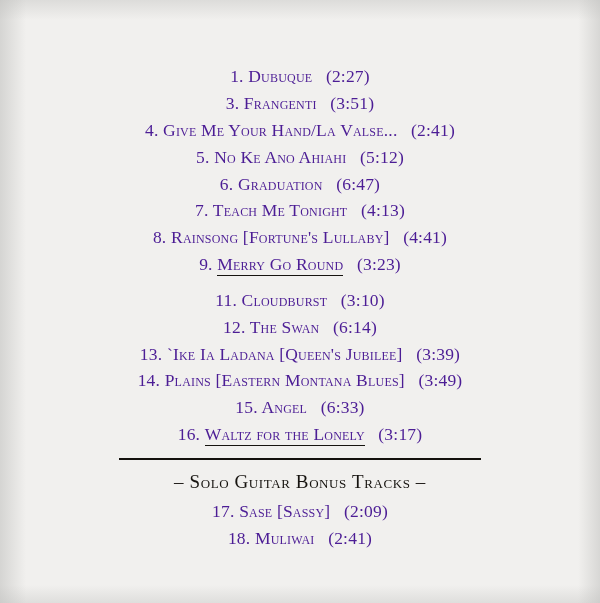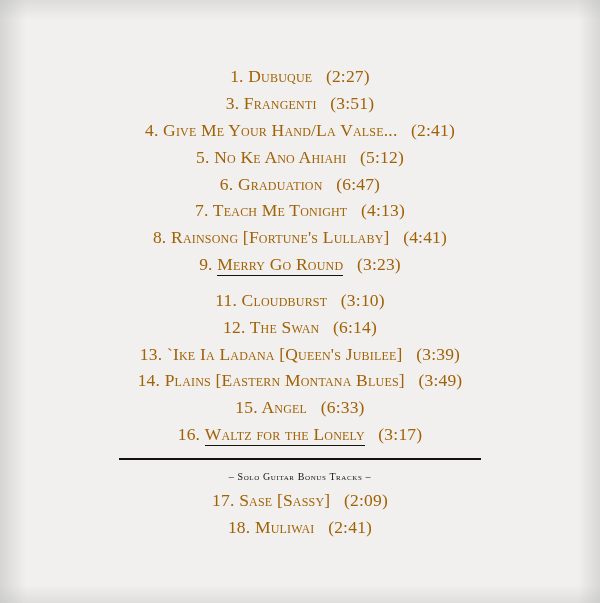--- a/index.html
+++ b/index.html
@@ -31,21 +31,21 @@
       linear-gradient(to bottom, rgba(200,200,198,0.5) 0px, rgba(241,240,238,0) 20px),
       linear-gradient(to top, rgba(200,200,198,0.45) 0px, rgba(241,240,238,0) 18px);
     pointer-events: none;
   }
   #tracklist {
     position: relative;
     padding-top: 68px;
     text-align: center;
   }
   .track {
-    color: #a16207;
+    color: #4c1d95;
     font-size: 17.5px;
     line-height: 1.0;
     letter-spacing: 0.2px;
     margin: 0 0 9.4px 0;
     white-space: nowrap;
     font-variant: small-caps;
   }
   .track .num {
     font-variant: normal;
   }
@@ -63,21 +63,21 @@
     padding-bottom: 1px;
   }
   .divider {
     width: 362px;
     margin: 12px auto 11px auto;
     border: 0;
     border-top: 2.2px solid #14110d;
   }
   .bonus-header {
     color: #16130f;
-    font-size: 10px;
+    font-size: 19px;
     font-variant: small-caps;
     letter-spacing: 0.6px;
     margin: 0 0 10px 0;
     white-space: nowrap;
   }
 </style>
 </head>
 <body>
 
 <div id="page">

